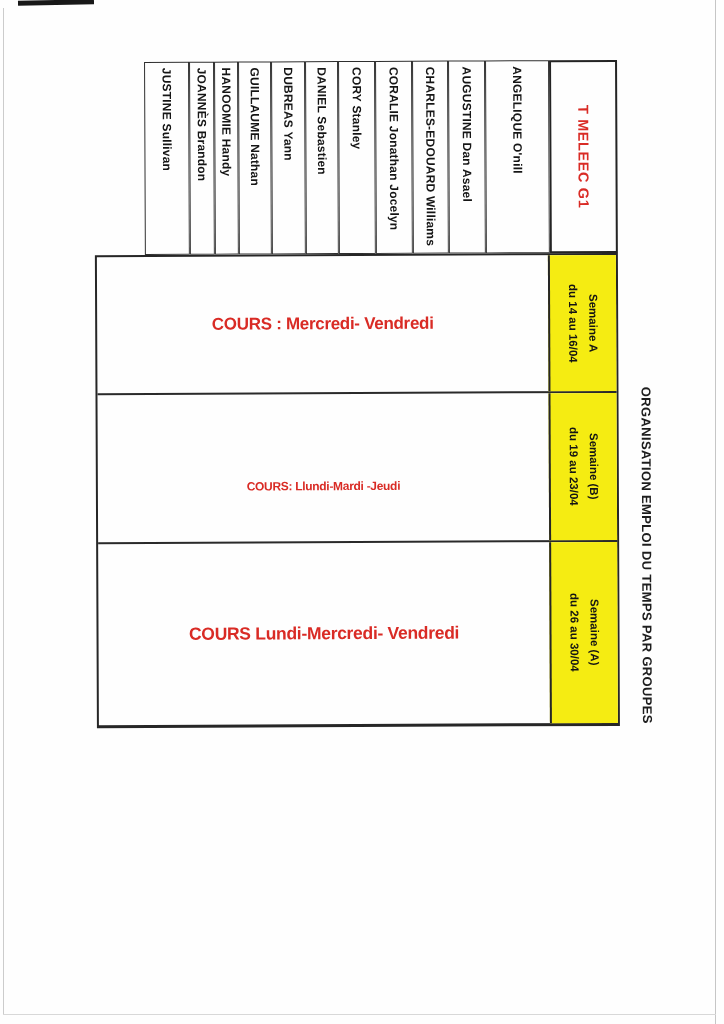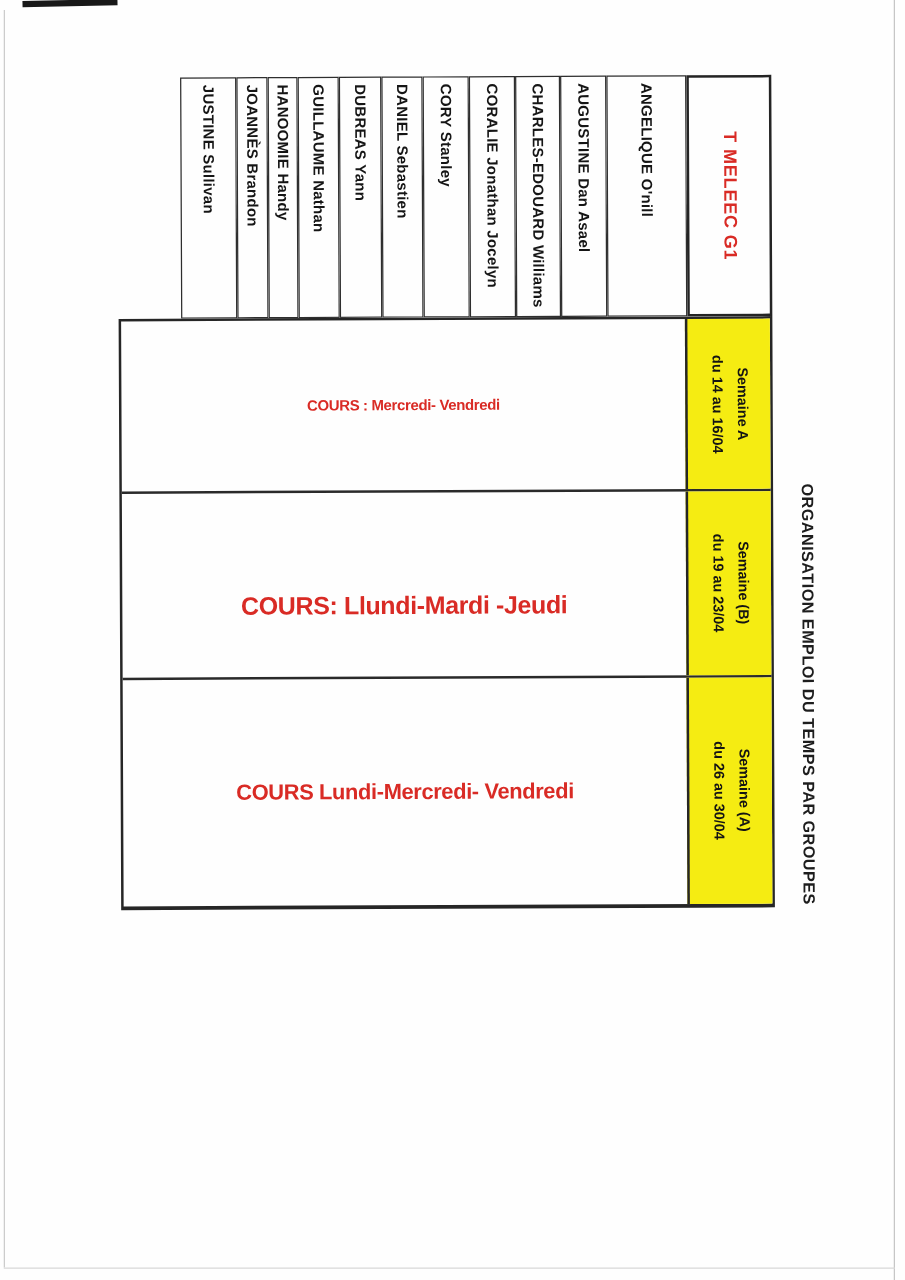--- a/index.html
+++ b/index.html
@@ -129,32 +129,32 @@
           <div class="name-cell" style="width: 45px;">JUSTINE Sullivan</div>
         </div>
       <div class="group-cell">
         <div class="group-text">T MELEEC G1</div>
       </div>
     </div>
 
     <div class="weeks" id="weeks-container">
         <div class="week-row" style="height: 136px;">
           <div class="cours-cell">
-            <div class="cours-text" style="font-size: 12px;">COURS : Mercredi- Vendredi</div>
+            <div class="cours-text" style="font-size: 17px;">COURS : Mercredi- Vendredi</div>
           </div>
           <div class="sem-cell">
             <div class="sem-inner">
               <div>Semaine  A</div>
               <div>du 14 au 16/04</div>
             </div>
           </div>
         </div>
         <div class="week-row" style="height: 149px;">
           <div class="cours-cell">
-            <div class="cours-text" style="font-size: 20px; margin-top: 36px;">COURS: Llundi-Mardi -Jeudi</div>
+            <div class="cours-text" style="font-size: 12px; margin-top: 36px;">COURS: Llundi-Mardi -Jeudi</div>
           </div>
           <div class="sem-cell">
             <div class="sem-inner">
               <div>Semaine (B)</div>
               <div>du 19 au 23/04</div>
             </div>
           </div>
         </div>
         <div class="week-row" style="height: 183px;">
           <div class="cours-cell">

